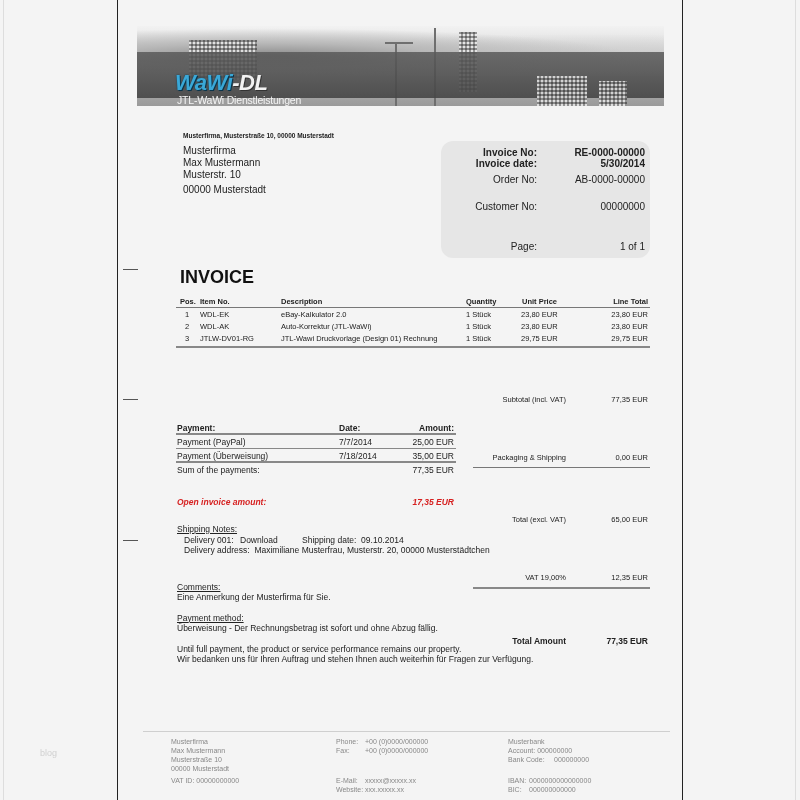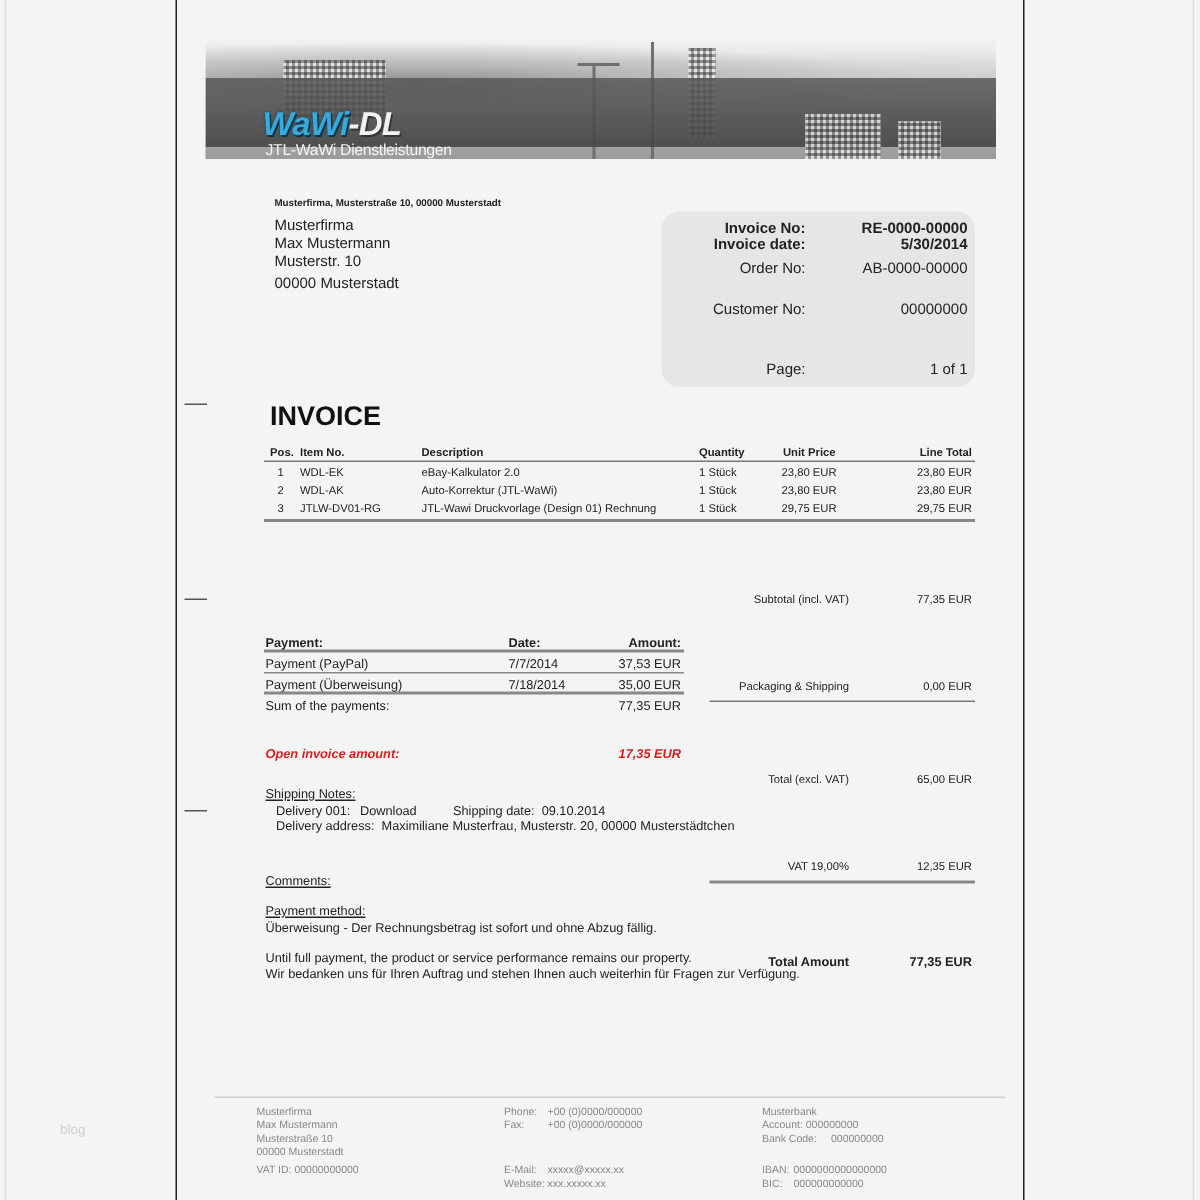--- a/index.html
+++ b/index.html
@@ -222,21 +222,21 @@
 
 <div class="payments">
   <div class="prow phead">
     <span class="p1">Payment:</span>
     <span class="p2">Date:</span>
     <span class="p3">Amount:</span>
   </div>
   <div class="prow pline">
     <span class="p1">Payment (PayPal)</span>
     <span class="p2">7/7/2014</span>
-    <span class="p3">37,53 EUR</span>
+    <span class="p3">25,00 EUR</span>
   </div>
   <div class="prow pline2">
     <span class="p1">Payment (Überweisung)</span>
     <span class="p2">7/18/2014</span>
     <span class="p3">35,00 EUR</span>
   </div>
   <div class="prow">
     <span class="p1">Sum of the payments:</span>
     <span class="p3">77,35 EUR</span>
   </div>
@@ -249,20 +249,21 @@
 <div class="notes">
   <div class="u">Shipping Notes:</div>
   <div class="indent">
     <span class="gapcol">Delivery 001:</span><span class="gapcol2">Download</span><span>Shipping date:</span>&nbsp;&nbsp;<span>09.10.2014</span>
   </div>
   <div class="indent">
     <span>Delivery address:</span>&nbsp;&nbsp;<span>Maximiliane Musterfrau, Musterstr. 20, 00000 Musterstädtchen</span>
   </div>
   <div class="spacer" style="height:26px;"></div>
   <div class="u">Comments:</div>
+  <div>Eine Anmerkung der Musterfirma für Sie.</div>
   <div class="spacer" style="height:10px;"></div>
   <div class="u">Payment method:</div>
   <div>Überweisung - Der Rechnungsbetrag ist sofort und ohne Abzug fällig.</div>
   <div class="spacer" style="height:10px;"></div>
   <div>Until full payment, the product or service performance remains our property.</div>
   <div>Wir bedanken uns für Ihren Auftrag und stehen Ihnen auch weiterhin für Fragen zur Verfügung.</div>
 </div>
 
 <div class="footer-line"></div>
 <div class="footer" style="left:171px;">

